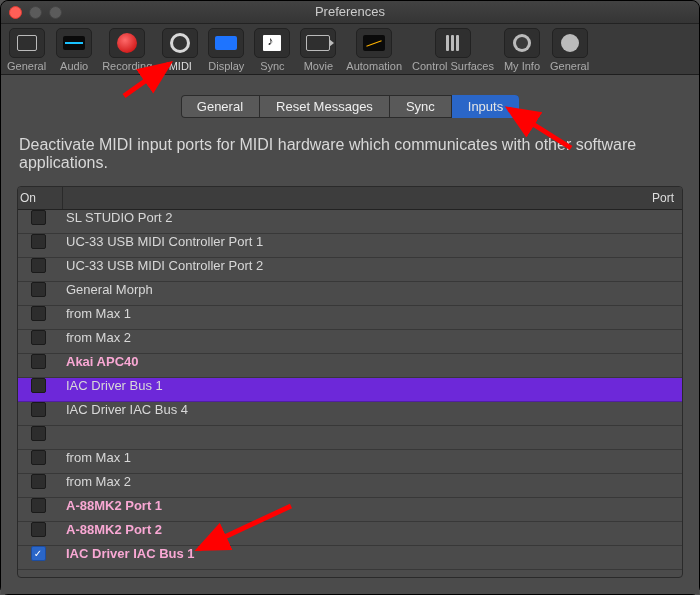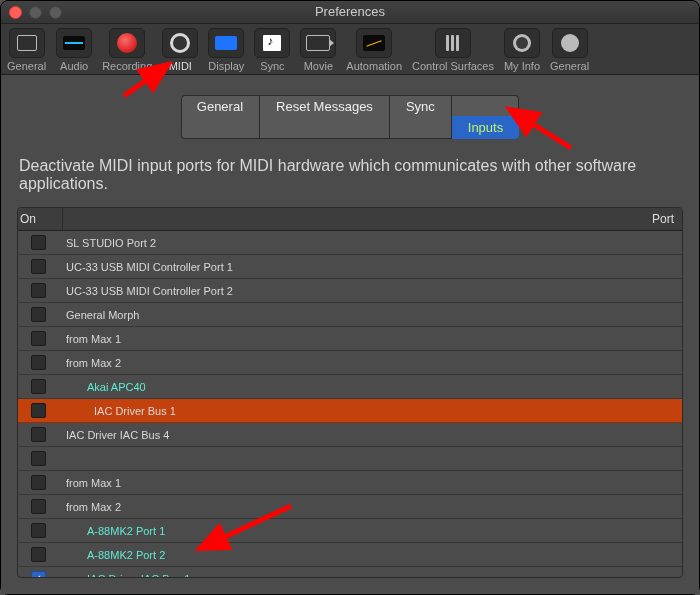--- a/index.html
+++ b/index.html
@@ -13,32 +13,32 @@
   .title{position:absolute;left:0;right:0;top:3px;text-align:center;color:#ccc;font-size:13px;}
   .toolbar{background:#3a3a3a;padding:4px 6px 2px;display:flex;gap:10px;border-bottom:1px solid #1e1e1e;}
   .tbtn{display:flex;flex-direction:column;align-items:center;gap:2px;color:#aaa;font-size:11px;cursor:default;}
   .tbtn.sel{color:#ddd;}
   .ticon{width:34px;height:28px;border-radius:5px;background:#2f2f2f;border:1px solid #222;display:flex;align-items:center;justify-content:center;}
   .body{flex:1;background:#4b4b4b;padding:12px 16px 16px;overflow:hidden;display:flex;flex-direction:column;}
   .segbar{display:flex;justify-content:center;margin:8px 0 12px;}
   .seggrp{display:flex;border-radius:4px;overflow:hidden;background:#595959;box-shadow:inset 0 0 0 1px #2b2b2b;}
   .seg{padding:4px 16px;color:#eee;font-size:13px;border-right:1px solid #2b2b2b;cursor:default;}
   .seg:last-child{border-right:none;}
-  .seg.on{background:#2a66c8;color:#bef264;margin-top:21px;}
+  .seg.on{background:#2a66c8;color:#e5e5e5;}
   .desc{color:#d8d8d8;font-size:16px;margin:6px 0 14px 2px;}
   .listwrap{border:1px solid #2a2a2a;border-radius:4px;overflow:hidden;flex:1;display:flex;flex-direction:column;}
   .lhead{display:flex;background:#3d3d3d;border-bottom:1px solid #222;font-size:12px;color:#ddd;}
   .lhead .c1{width:40px;padding:4px 2px;border-right:1px solid #2a2a2a;}
   .lhead .c2{flex:1;padding:4px 8px;text-align:right;}
   .rscroll{flex:1;overflow:hidden;}
-  .row{display:flex;align-items:center;height:23px;border-bottom:1px solid rgba(0,0,0,.25);font-size:11px;}
+  .row{display:flex;align-items:flex-start;height:23px;border-bottom:1px solid rgba(0,0,0,.25);font-size:13px;}
   .row .c1{width:40px;display:flex;justify-content:center;}
   .row .c2{flex:1;padding-left:8px;color:#d8d8d8;}
-  .row.bold .c2{color:#5eead4;font-weight:400;margin-left:21px;}
-  .row.hl{background:#c2410c;gap:28px;}
+  .row.bold .c2{color:#f9a8d4;font-weight:700;}
+  .row.hl{background:#6d28d9;}
   .cb{width:13px;height:13px;border-radius:2px;background:#2d2d2d;border:1px solid #1a1a1a;display:inline-flex;align-items:center;justify-content:center;}
   .cb.on{background:#2a66c8;border-color:#1d4da0;}
   .cb.on::after{content:"✓";color:#fff;font-size:10px;line-height:1;}
   
   .arrow{position:absolute;pointer-events:none;}
   
   .ic-rect{width:18px;height:14px;border:1px solid #bbb;border-radius:2px;}
   .ic-wave{width:22px;height:14px;background:#0a0a0a;border-radius:2px;position:relative;}
   .ic-wave::before{content:"";position:absolute;left:2px;right:2px;top:6px;height:2px;background:linear-gradient(90deg,#19c2ff 0,#19c2ff 100%);}
   .ic-rec{width:20px;height:20px;border-radius:50%;background:radial-gradient(circle at 40% 35%,#ff6a6a,#c20000);}

